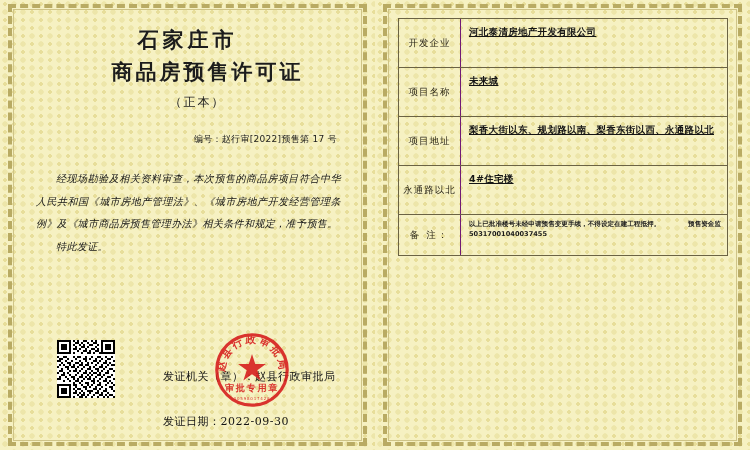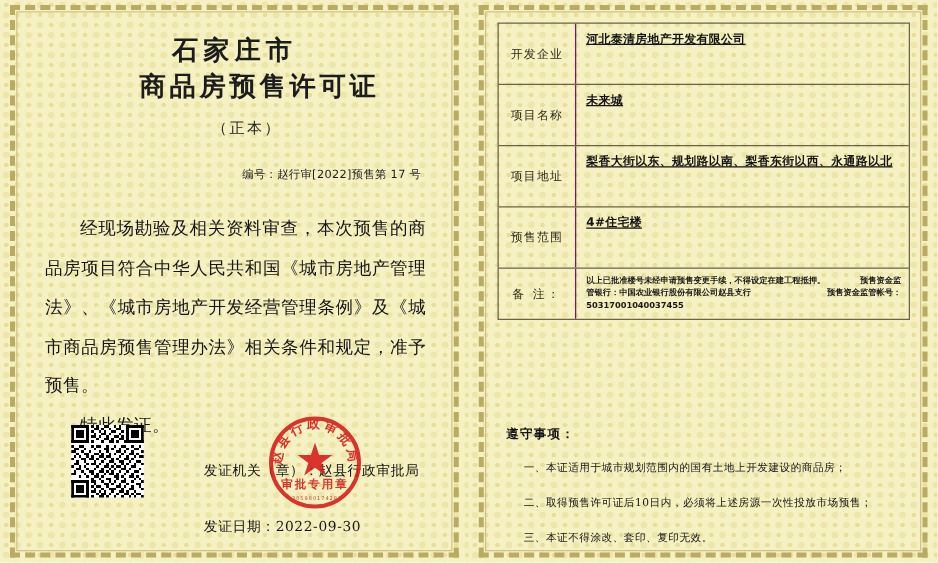--- a/index.html
+++ b/index.html
@@ -66,21 +66,21 @@
   }
   .title-line1{
     font-family:"DejaVu Serif", serif;
     font-weight:bold;
     font-size:21px;
     letter-spacing:4px;
     color:#1c1c1c;
     line-height:1.5;
   }
   .title-line2{
-    font-family:Liberation Mono, monospace;
+    font-family:Liberation Sans, sans-serif;
     font-weight:bold;
     font-size:21px;
     letter-spacing:3px;
     color:#1c1c1c;
     line-height:1.55;
     padding-left:40px;
   }
   .title-sub{
     font-family:"DejaVu Serif", serif;
     font-size:12px;
@@ -95,25 +95,26 @@
     padding-right:38px;
     font-size:9px;
     font-family:"DejaVu Sans", sans-serif;
     color:#1b1b1b;
     letter-spacing:.3px;
   }
   .body-text{
     margin-top:22px;
     padding:0 34px 0 36px;
     font-family:"DejaVu Serif", serif;
-    font-size:14px;
+    font-size:10px;
     color:#151515;
     line-height:2.25;
     text-align:justify;
     letter-spacing:.4px;
+    font-style:italic;
   }
   .body-text p{margin:0;}
   .body-indent{ text-indent:2em; }
 
   .sign-zone{
     position:absolute;
     left:0;right:0;
     top:328px;
     height:120px;
   }
@@ -524,44 +525,34 @@
           <div class="rlabel">项目名称</div>
           <div class="rvalue">未来城</div>
         </div>
 
         <div class="rrow">
           <div class="rlabel">项目地址</div>
           <div class="rvalue">梨香大街以东、规划路以南、梨香东街以西、永通路以北</div>
         </div>
 
         <div class="rrow">
-          <div class="rlabel">预售范围</div>
+          <div class="rlabel">永通路以北</div>
           <div class="rvalue">4#住宅楼</div>
         </div>
 
         <div class="rrow rrow-remark">
           <div class="rlabel">备 注：</div>
           <div class="remark-body">
             <div class="remark-row">
               <span>以上已批准楼号未经申请预售变更手续，不得设定在建工程抵押。</span>
               <span class="rr-right">预售资金监</span>
             </div>
-            <div class="remark-row">
-              <span>管银行：中国农业银行股份有限公司赵县支行</span>
-              <span class="rr-right">预售资金监管帐号：</span>
-            </div>
             <div>50317001040037455</div>
           </div>
         </div>
 
       </div>
 
-      <div class="notes">
-        <div class="notes-title">遵守事项：</div>
-        <div class="notes-item">一、本证适用于城市规划范围内的国有土地上开发建设的商品房；</div>
-        <div class="notes-item">二、取得预售许可证后10日内，必须将上述房源一次性投放市场预售；</div>
-        <div class="notes-item">三、本证不得涂改、套印、复印无效。</div>
-      </div>
 
     </div>
   </div>
 
 </div>
 
 </body></html>

